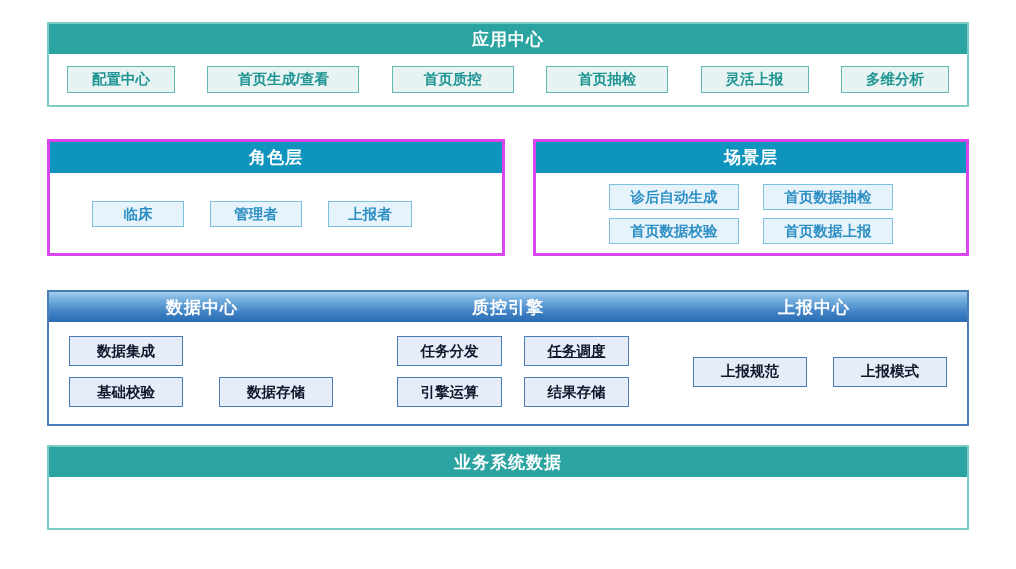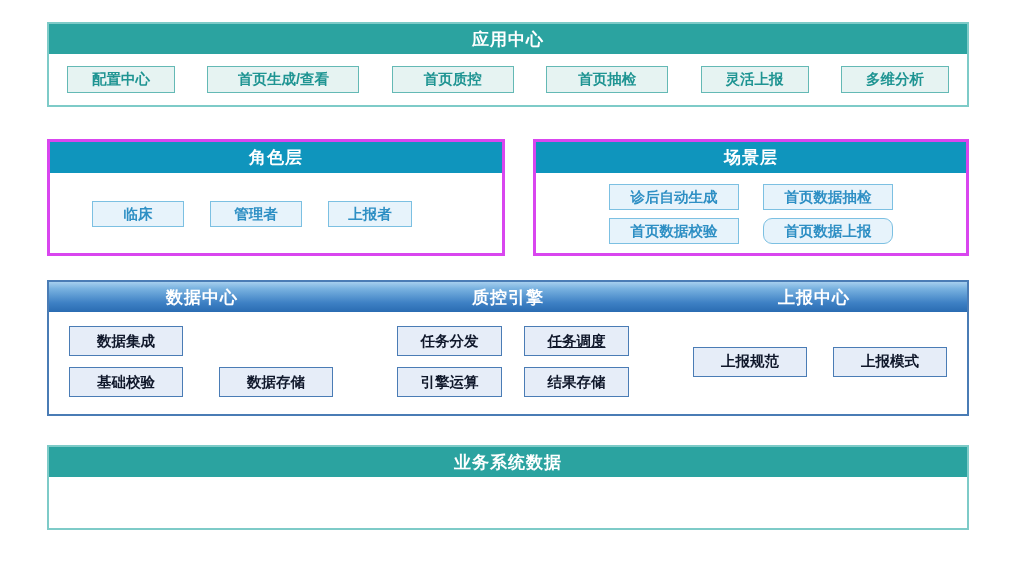--- a/index.html
+++ b/index.html
@@ -182,28 +182,28 @@
             <span>诊后自动生成</span>
           </div>
         <div class="btn-cyan" style="width:130px;">
             <span>首页数据抽检</span>
           </div>
       </div>
       <div class="row" style="gap:24px;">
         <div class="btn-cyan" style="width:130px;">
             <span>首页数据校验</span>
           </div>
-        <div class="btn-cyan" style="width:130px;border-radius:9px;">
+        <div class="btn-cyan" style="width:130px;">
             <span>首页数据上报</span>
           </div>
       </div>
     </div>
   </div>
 
-  <div class="band theme-blue" style="left:47px; top:280px; width:922px; height:136px;">
+  <div class="band theme-blue" style="left:47px; top:290px; width:922px; height:136px;">
     <div class="band-header" style="height:30px;">
       <span class="seg">数据中心</span>
       <span class="seg">质控引擎</span>
       <span class="seg">上报中心</span>
     </div>
     <div class="band-body" style="height:102px; align-items:flex-start; padding:14px 0 0 0;">
 
       <div class="col" style="width:310px; gap:11px; padding-left:20px;">
         <div class="row" style="gap:22px;">
           <div class="btn-blue" style="width:114px;">

